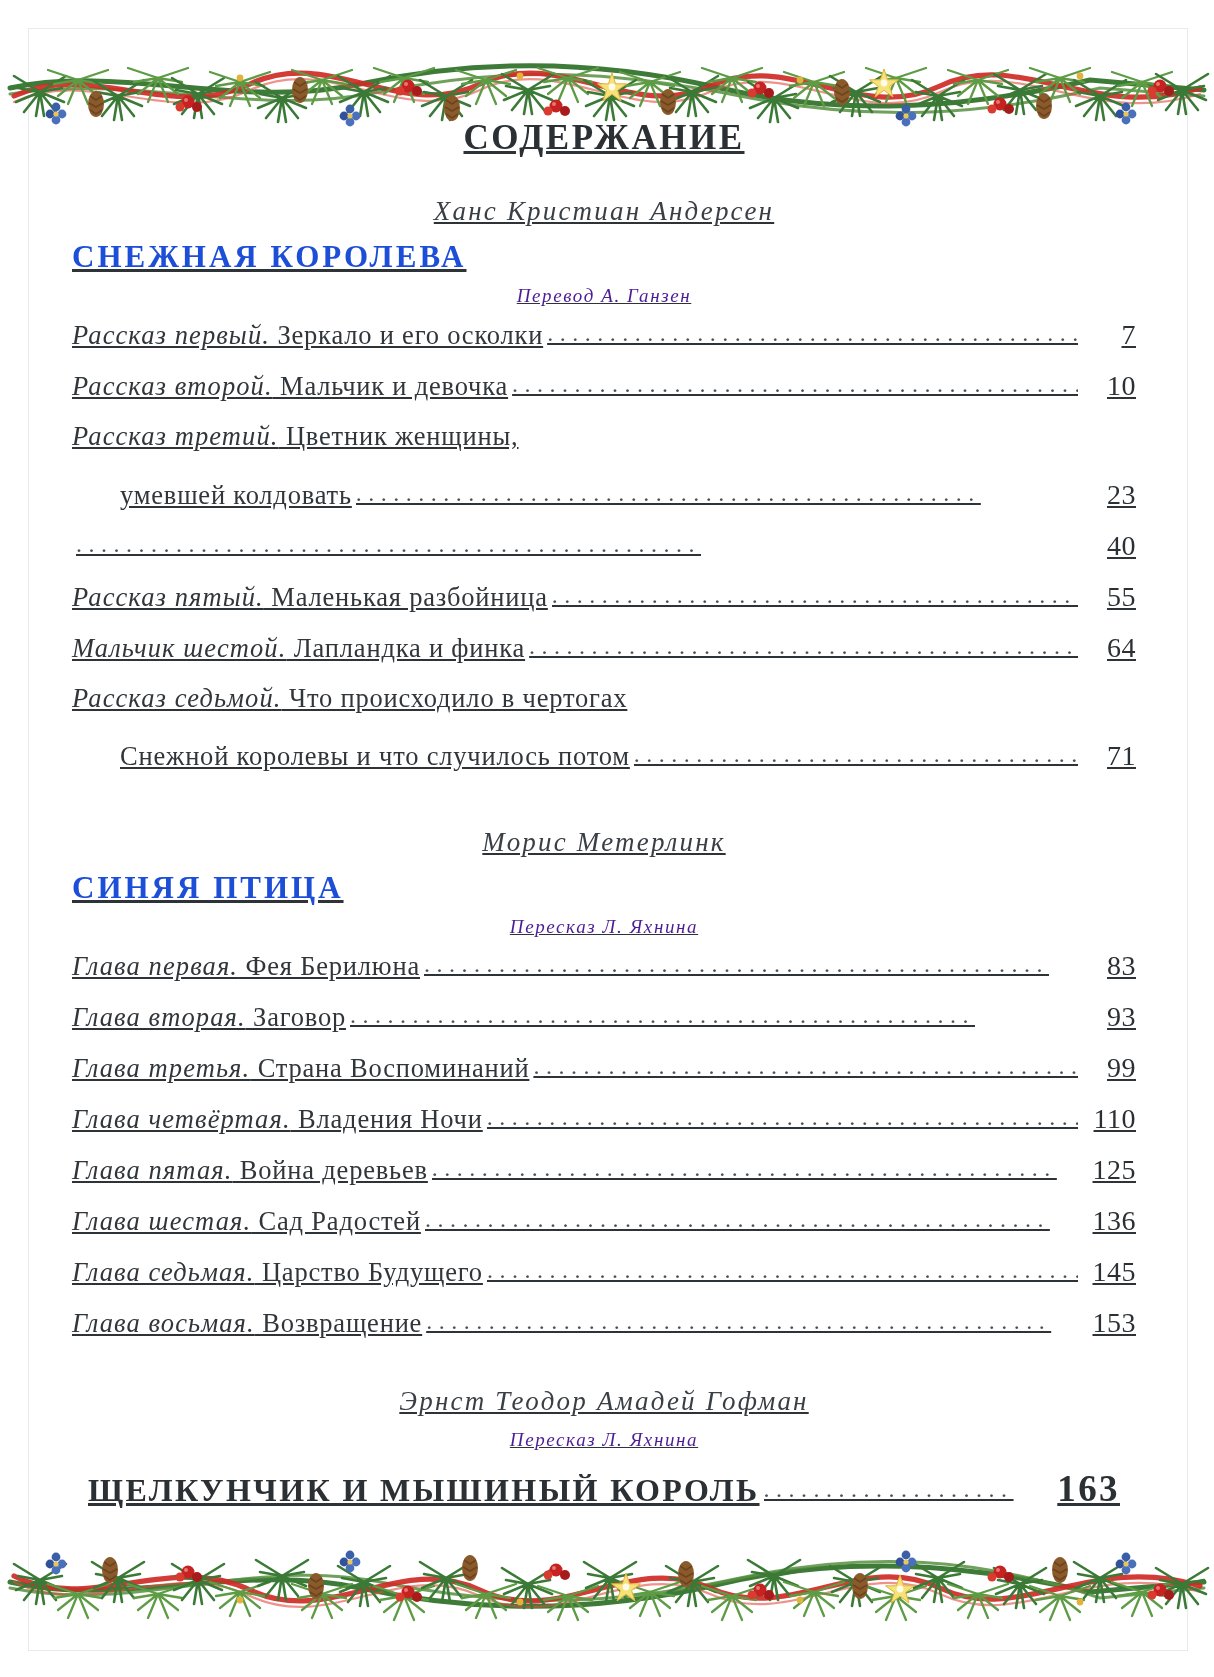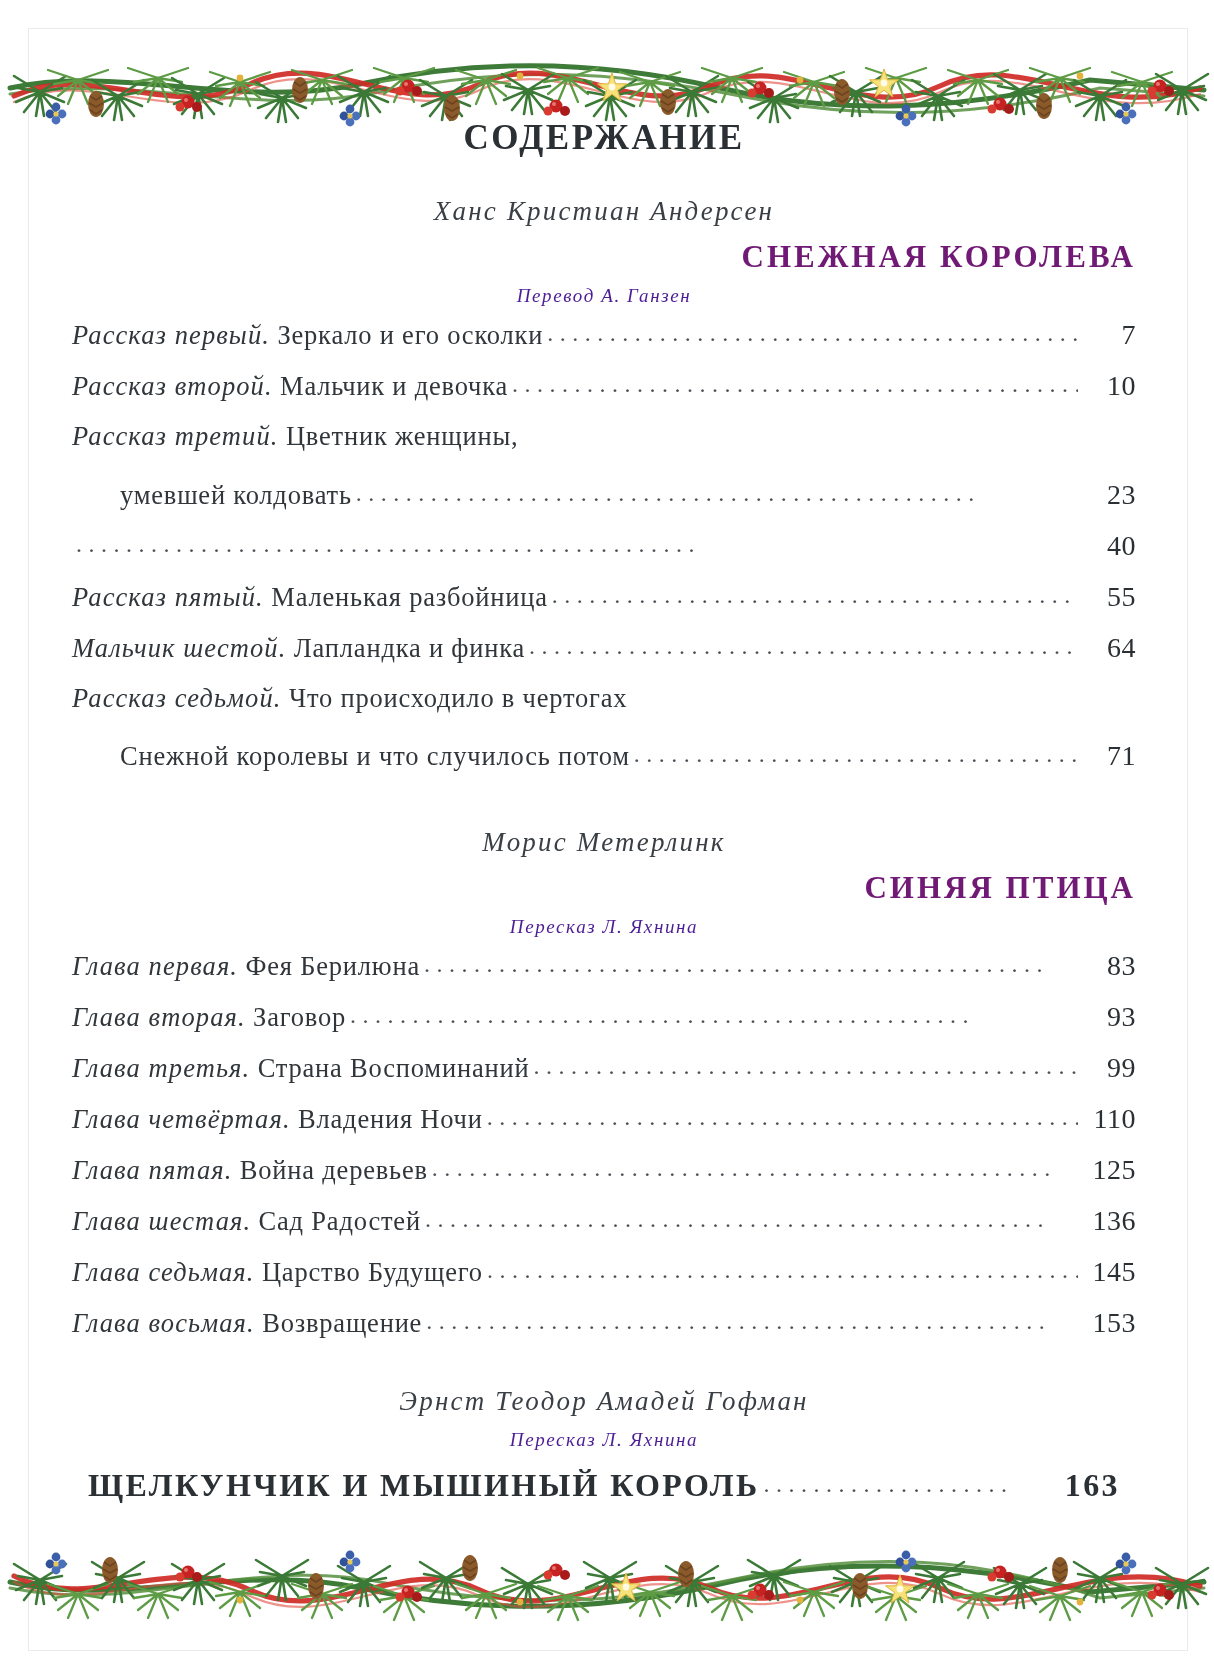--- a/index.html
+++ b/index.html
@@ -39,20 +39,21 @@
   }
 
   
   .content {
     position: absolute;
     left: 0;
     top: 118px;
     width: 1214px;
     padding: 0 78px 0 72px;
     box-sizing: border-box;
+    text-decoration: underline;
   }
 
   .toc-title {
     text-align: center;
     font-size: 35px;
     font-weight: bold;
     letter-spacing: 2.5px;
     margin: 0 0 38px 0;
     color: #2b3035;
   }
@@ -62,26 +63,26 @@
   .author {
     text-align: center;
     font-style: italic;
     font-size: 27px;
     letter-spacing: 2.2px;
     margin: 0 0 12px 0;
     color: #3a3f45;
   }
 
   .work-title {
-    text-align: right;
+    text-align: left;
     font-size: 31px;
     font-weight: bold;
     letter-spacing: 3px;
     margin: 0 0 10px 0;
-    color: #701a75;
+    color: #1d4ed8;
   }
 
   .translator {
     text-align: center;
     font-style: italic;
     font-size: 19px;
     letter-spacing: 1.6px;
     margin: 0 0 14px 0;
     color: #4c1d95;
   }
@@ -138,21 +139,21 @@
     letter-spacing: 2.4px;
     margin: 16px;
     color: #2b3035;
   }
   .final-title .leader {
     font-weight: normal;
     top: -4px;
   }
   .final-title .page {
     font-weight: bold;
-    font-size: 32px;
+    font-size: 37px;
     min-width: 74px;
     text-align: right;
   }
 </style>
 </head>
 <body>
 
 <div class="page-frame"></div>
 
 <div class="garland top">

